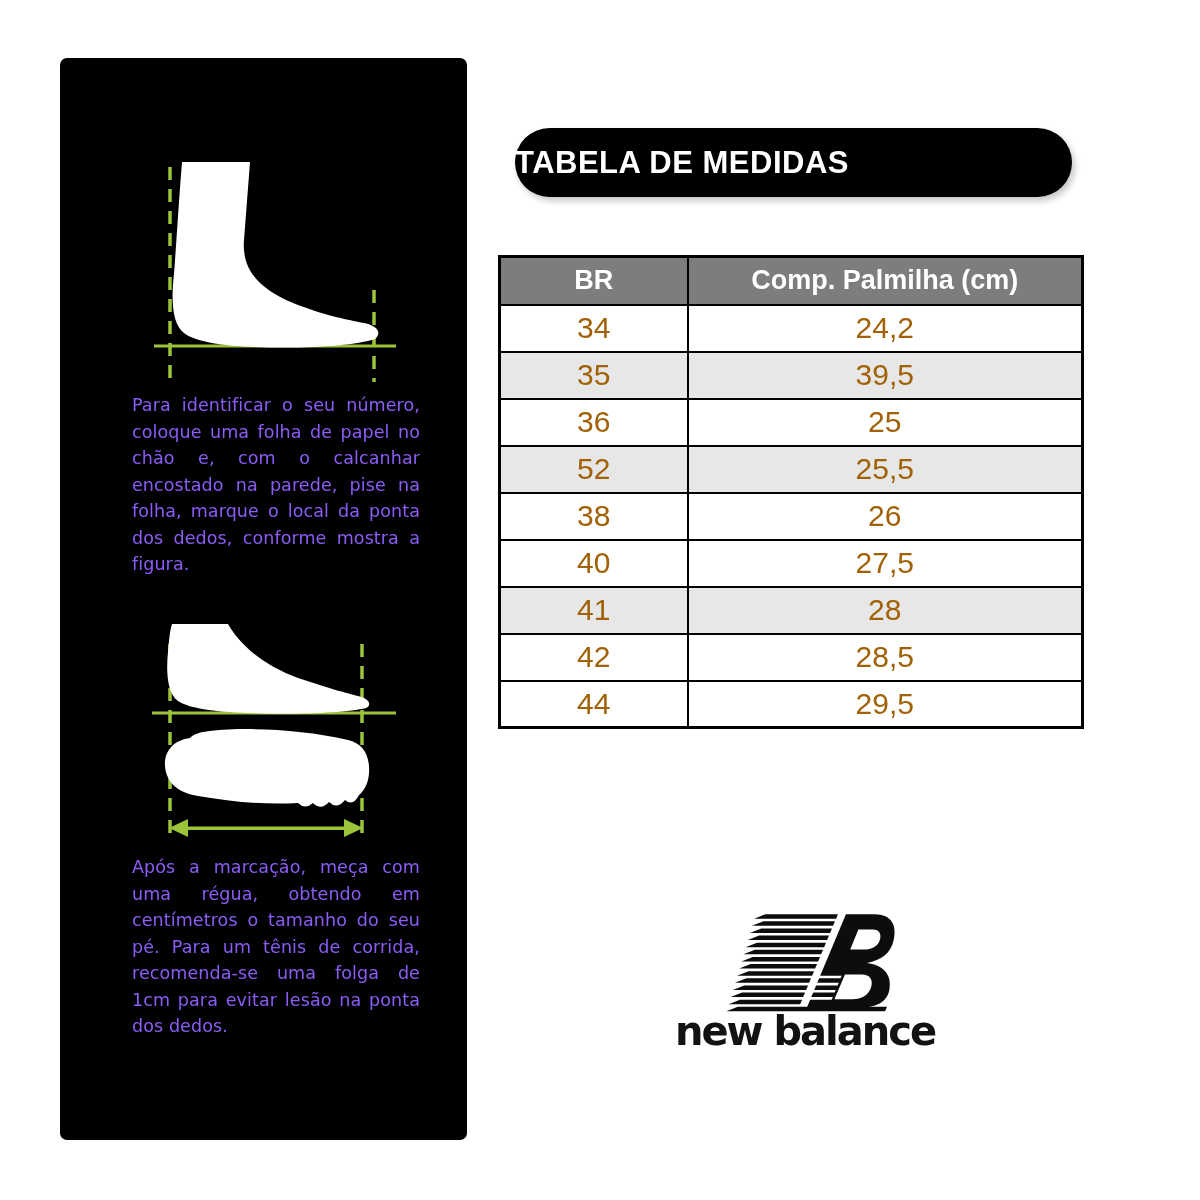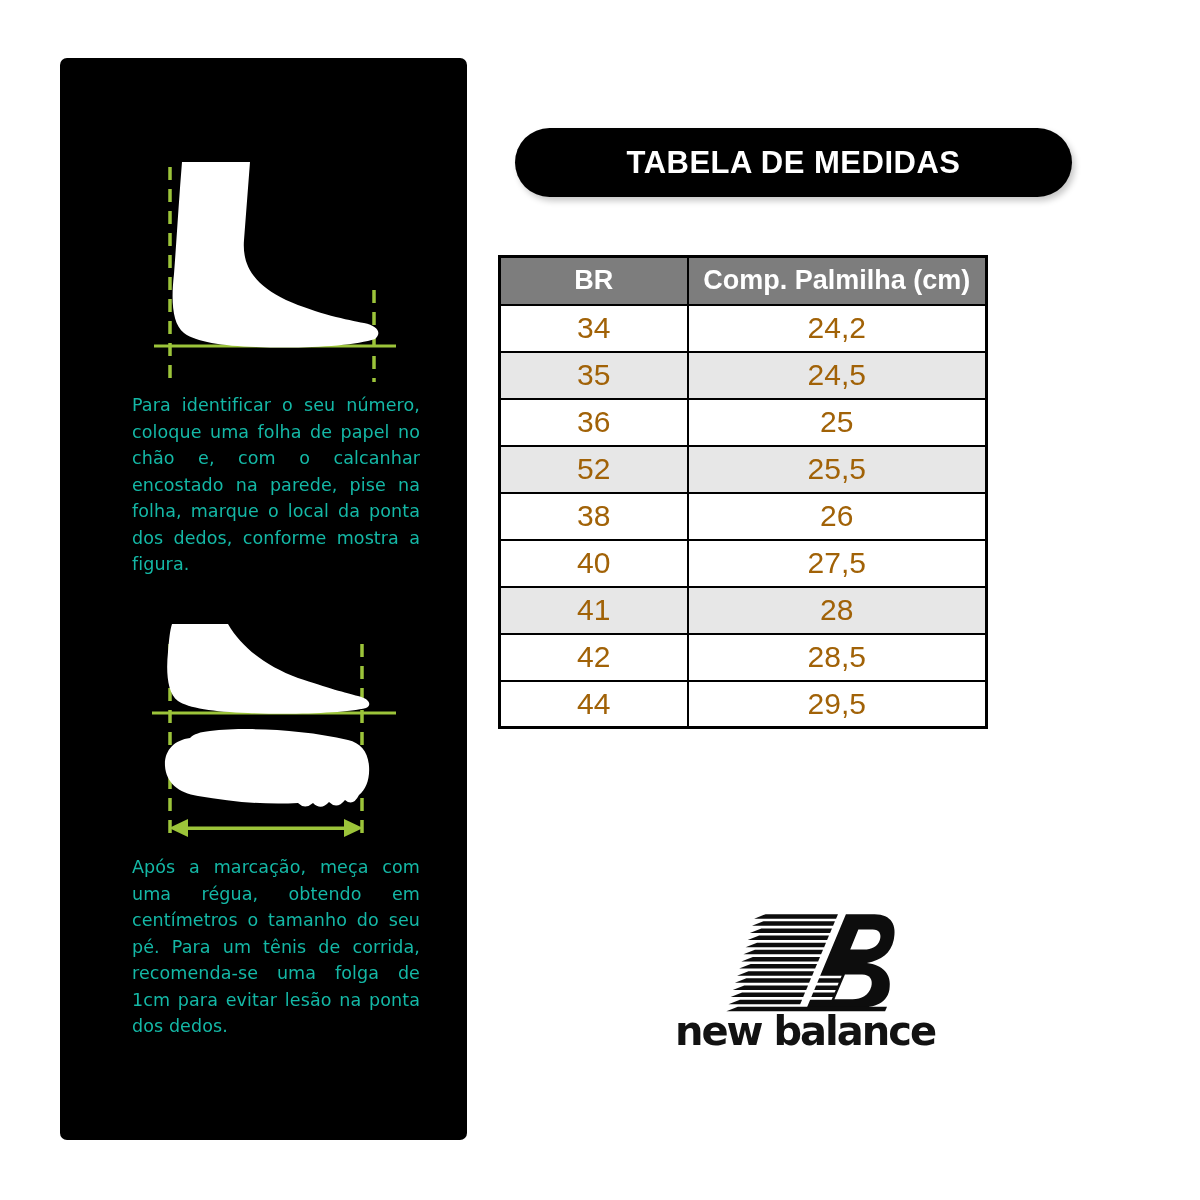--- a/index.html
+++ b/index.html
@@ -12,42 +12,42 @@
 
   
   .sidebar {
     position:absolute; left:60px; top:58px; width:407px; height:1082px;
     background:#000; border-radius:7px;
   }
   .sidebar .illus { position:absolute; }
   #illus1 { left:92px; top:104px; }
   #illus2 { left:92px; top:558px; }
   .sidebar p {
-    position:absolute; margin:0; color:#14b8a6;
+    position:absolute; margin:0; color:#8b5cf6;
     font-size:17.5px; line-height:26.5px; text-align:justify;
     letter-spacing:0.1px;
   }
   #para1 { left:72px; top:334px; width:288px; }
   #para2 { left:72px; top:796px; width:288px; }
 
   
   .title-pill {
     position:absolute; left:515px; top:128px; width:557px; height:69px;
     background:#000; border-radius:35px;
-    display:flex; align-items:center; justify-content:center;
+    display:flex; align-items:center; justify-content:flex-start;
     box-shadow:3px 4px 6px rgba(0,0,0,0.22);
   }
   .title-pill span {
     color:#fff; font-family:"Liberation Sans", sans-serif;
     font-weight:bold; font-size:31px; letter-spacing:0.5px;
   }
 
   
   table.size {
-    position:absolute; left:498px; top:255px; width:490px;
+    position:absolute; left:498px; top:255px; width:586px;
     border-collapse:collapse; border:3px solid #000;
     font-family:"Liberation Sans", sans-serif;
     table-layout:fixed;
   }
   table.size th {
     background:#7d7d7d; color:#fff; font-size:27px; font-weight:bold;
     height:48px; border:2px solid #000; text-align:center; padding:0;
   }
   table.size td {
     font-size:30px; color:#a16207; text-align:center;
@@ -135,21 +135,21 @@
       <th>Comp. Palmilha (cm)</th>
     </tr>
   </thead>
   <tbody>
     <tr>
         <td>34</td>
         <td>24,2</td>
       </tr>
     <tr class="alt">
         <td>35</td>
-        <td>24,5</td>
+        <td>39,5</td>
       </tr>
     <tr>
         <td>36</td>
         <td>25</td>
       </tr>
     <tr class="alt">
         <td>52</td>
         <td>25,5</td>
       </tr>
     <tr>

